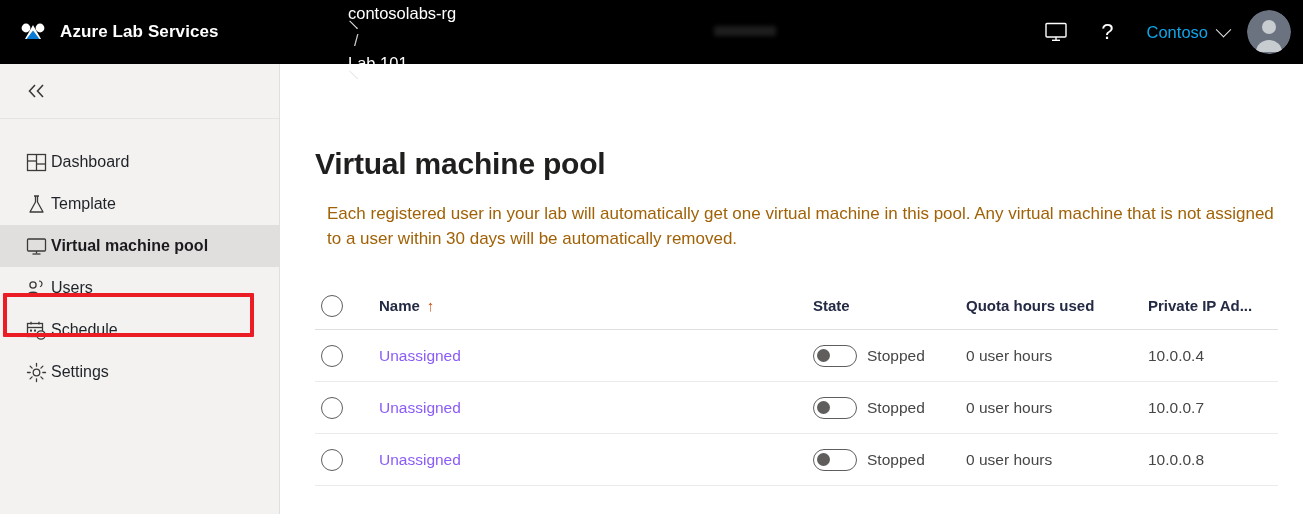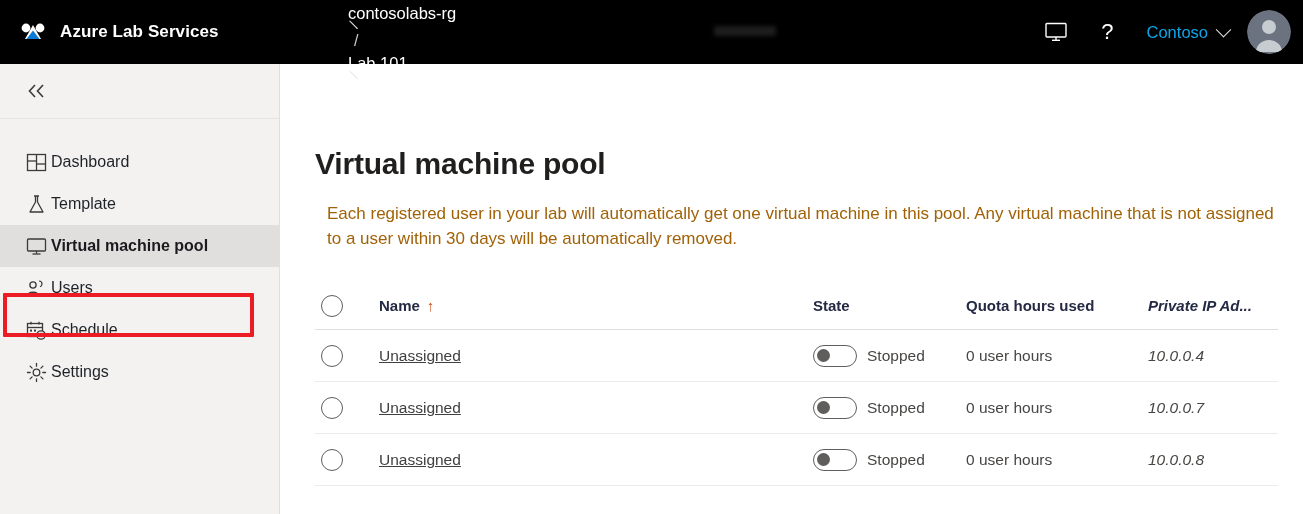--- a/index.html
+++ b/index.html
@@ -139,28 +139,28 @@
   .trow.header { height: 48px; border-bottom: 1px solid #e1dfdd; }
   .c-check { width: 64px; display: flex; align-items: center; padding-left: 6px; }
   .circle {
     width: 22px; height: 22px; border-radius: 50%;
     border: 1.4px solid #605e5c; background: transparent;
     cursor: pointer;
   }
   .c-name { width: 434px; }
   .c-state { width: 153px; display: flex; align-items: center; gap: 10px; }
   .c-quota { width: 182px; }
-  .c-ip { width: 130px; font-style: italic; }
+  .c-ip { width: 130px; }
   .th {
     font-size: 15px; font-weight: 600; color: #242a44;
     display: flex; align-items: center; gap: 7px;
   }
   .sort-arrow { color: #c8561c; font-size: 15px; line-height: 1; }
   .td { font-size: 15.5px; color: #484644; }
-  .td.name { color: #404040; text-decoration: underline; }
+  .td.name { color: #8b5cf6; }
   .toggle {
     width: 44px; height: 22px; border-radius: 11px;
     border: 1.6px solid #605e5c; background: #ffffff;
     position: relative; cursor: pointer; flex: 0 0 44px;
   }
   .toggle .knob {
     position: absolute; left: 3px; top: 3px;
     width: 13px; height: 13px; border-radius: 50%;
     background: #605e5c;
   }

